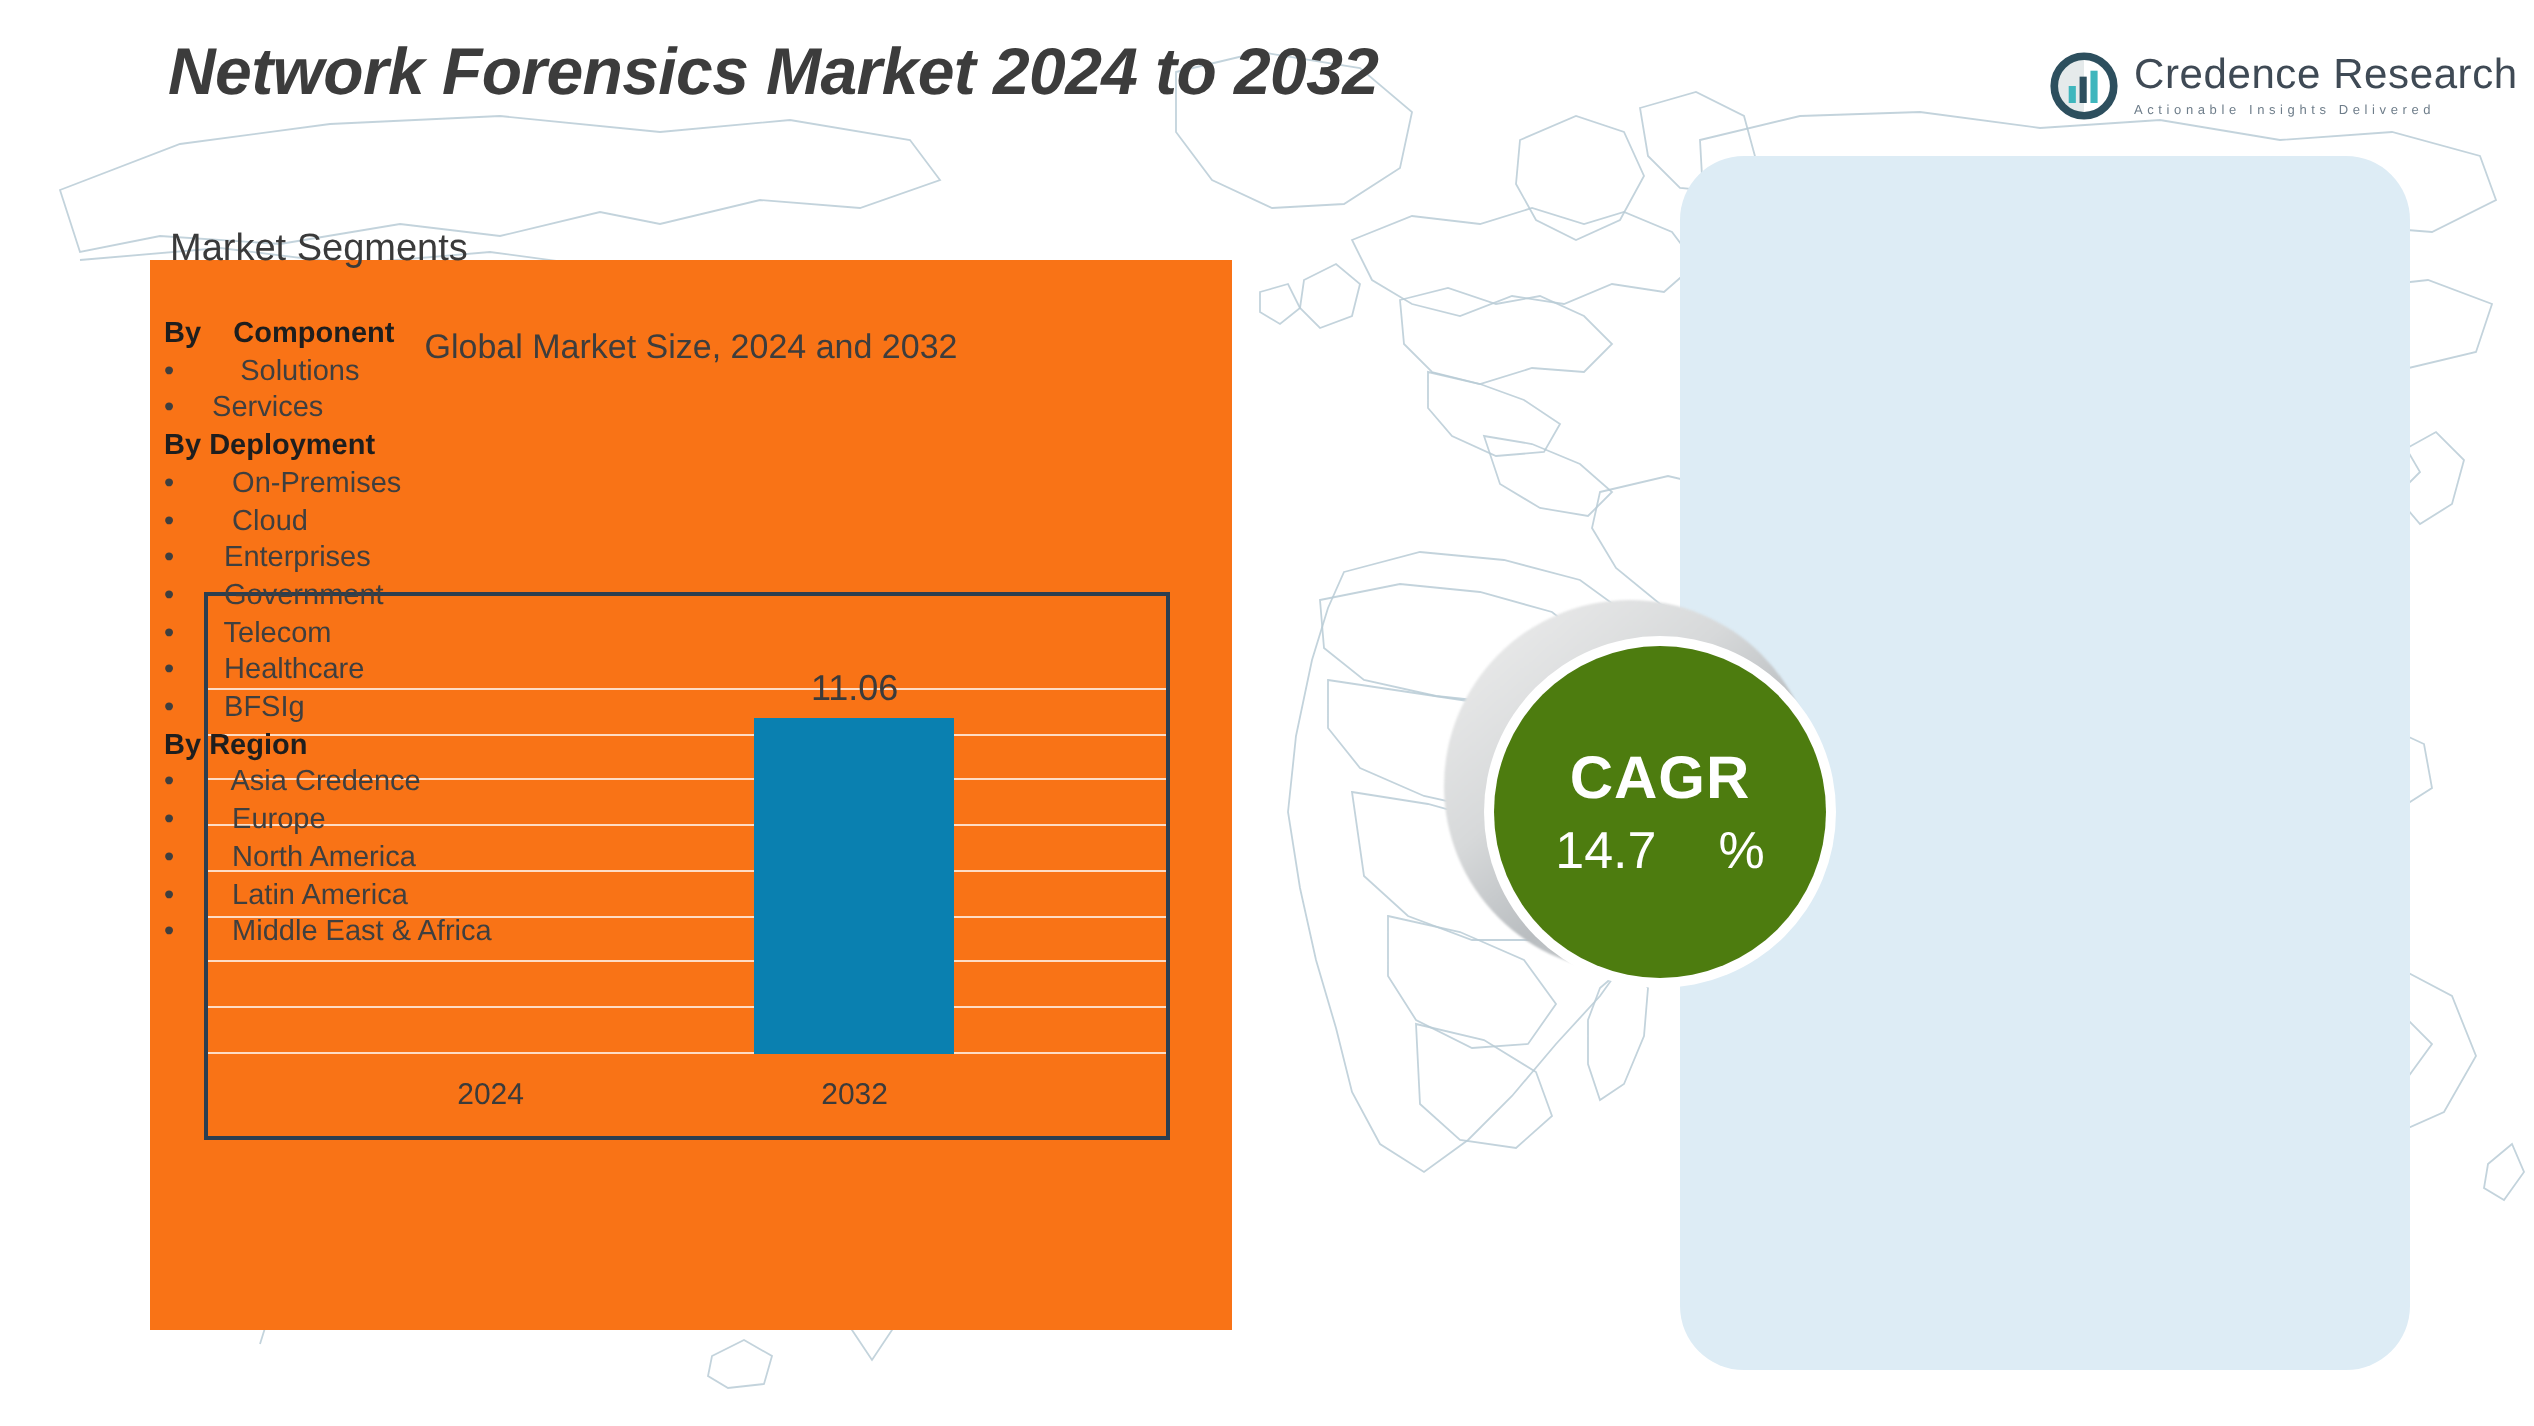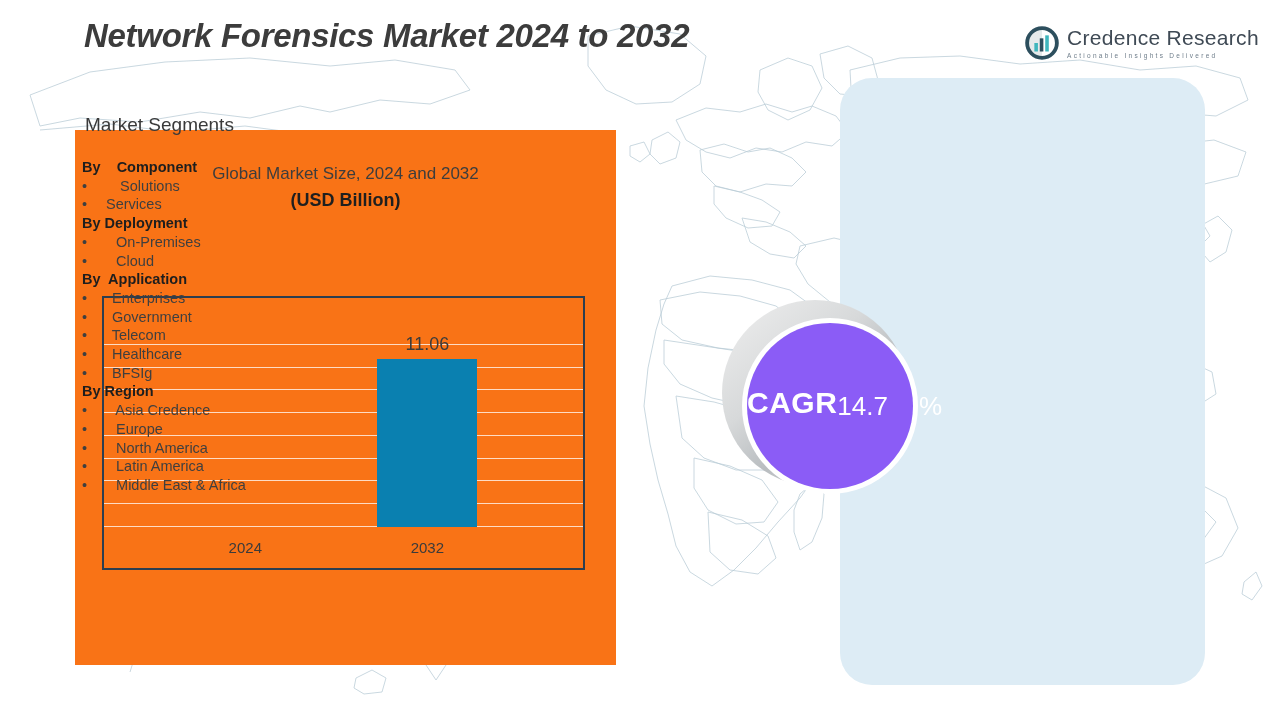--- a/index.html
+++ b/index.html
@@ -240,25 +240,25 @@
     height: 176px;
     border-radius: 50%;
     background: #ffffff;
   }
   #cagr-circle {
     position: absolute;
     left: 25px; top: 23px;
     width: 166px;
     height: 166px;
     border-radius: 50%;
-    background: #8b5cf6;
+    background: #4d7c0f;
     display: flex;
-    flex-direction: row;
+    flex-direction: column;
     align-items: center;
-    justify-content: space-between;
+    justify-content: center;
   }
   #cagr-label {
     color: #ffffff;
     font-size: 30px;
     font-weight: bold;
     letter-spacing: 0.5px;
     line-height: 1;
     margin-bottom: 7px;
   }
   #cagr-value-row {
@@ -353,21 +353,20 @@
     <rect x="23.8" y="11" width="4.2" height="19" fill="#3fb6bd"></rect>
   </svg>
   <div class="logo-text-wrap">
     <div class="logo-name">Credence Research</div>
     <div class="logo-tagline">Actionable Insights Delivered</div>
   </div>
 </div>
 
 <div id="left-panel">
   <div id="chart-caption-line1">Global Market Size, 2024 and 2032</div>
-  <div id="chart-caption-line2">(USD Billion)</div>
 
   <div id="chart-box">
     <div id="gridlines">
         <div class="gl" style="bottom: 63.7778px;"></div>
         <div class="gl" style="bottom: 86.5556px;"></div>
         <div class="gl" style="bottom: 109.333px;"></div>
         <div class="gl" style="bottom: 132.111px;"></div>
         <div class="gl" style="bottom: 154.889px;"></div>
         <div class="gl" style="bottom: 177.667px;"></div>
         <div class="gl" style="bottom: 200.444px;"></div>
@@ -399,21 +398,20 @@
 
 <div id="right-panel"></div>
 <div id="segments-title">Market Segments</div>
 <div id="segments-list">
     <div class="seg-heading">By    Component</div>
     <div class="seg-item"><span class="seg-bullet" style="width: 26px;">•</span><span class="seg-text">   Solutions</span></div>
     <div class="seg-item"><span class="seg-bullet" style="width: 20px;">•</span><span class="seg-text"> Services</span></div>
     <div class="seg-heading">By Deployment</div>
     <div class="seg-item"><span class="seg-bullet" style="width: 26px;">•</span><span class="seg-text">  On-Premises</span></div>
     <div class="seg-item"><span class="seg-bullet" style="width: 26px;">•</span><span class="seg-text">  Cloud</span></div>
-    <div class="seg-heading">By  Application</div>
     <div class="seg-item"><span class="seg-bullet" style="width: 26px;">•</span><span class="seg-text"> Enterprises</span></div>
     <div class="seg-item"><span class="seg-bullet" style="width: 26px;">•</span><span class="seg-text"> Government</span></div>
     <div class="seg-item"><span class="seg-bullet" style="width: 26px;">•</span><span class="seg-text"> Telecom</span></div>
     <div class="seg-item"><span class="seg-bullet" style="width: 26px;">•</span><span class="seg-text"> Healthcare</span></div>
     <div class="seg-item"><span class="seg-bullet" style="width: 26px;">•</span><span class="seg-text"> BFSIg</span></div>
     <div class="seg-heading">By Region</div>
     <div class="seg-item"><span class="seg-bullet" style="width: 26px;">•</span><span class="seg-text">  Asia Credence</span></div>
     <div class="seg-item"><span class="seg-bullet" style="width: 26px;">•</span><span class="seg-text">  Europe</span></div>
     <div class="seg-item"><span class="seg-bullet" style="width: 26px;">•</span><span class="seg-text">  North America</span></div>
     <div class="seg-item"><span class="seg-bullet" style="width: 26px;">•</span><span class="seg-text">  Latin America</span></div>

